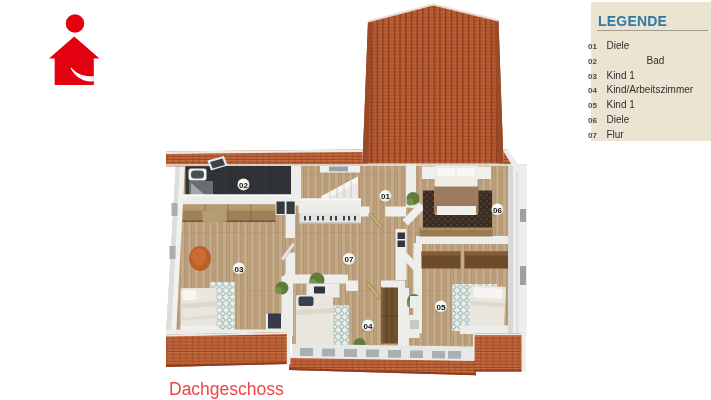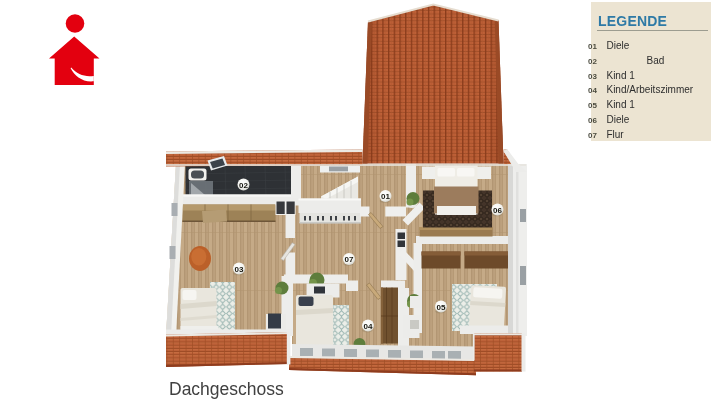--- a/index.html
+++ b/index.html
@@ -24,21 +24,21 @@
 <div class="abs" style="left:588px;top:39px;font-size:10px;color:#2e2e2e;line-height:13.8px;">
   <div><b style="font-size:8px;color:#4b4b3f;">01</b>&nbsp;&nbsp;<span style="position:relative;left:4px;">Diele</span></div>
   <div><b style="font-size:8px;color:#4b4b3f;">02</b>&nbsp;&nbsp;<span style="position:relative;left:4px;margin-left:40px;">Bad</span></div>
   <div><b style="font-size:8px;color:#4b4b3f;">03</b>&nbsp;&nbsp;<span style="position:relative;left:4px;">Kind 1</span></div>
   <div><b style="font-size:8px;color:#4b4b3f;">04</b>&nbsp;&nbsp;<span style="position:relative;left:4px;">Kind/Arbeitszimmer</span></div>
   <div><b style="font-size:8px;color:#4b4b3f;">05</b>&nbsp;&nbsp;<span style="position:relative;left:4px;">Kind 1</span></div>
   <div><b style="font-size:8px;color:#4b4b3f;">06</b>&nbsp;&nbsp;<span style="position:relative;left:4px;">Diele</span></div>
   <div><b style="font-size:8px;color:#4b4b3f;">07</b>&nbsp;&nbsp;<span style="position:relative;left:4px;margin-top:26px;">Flur</span></div>
 </div>
 
-<div class="abs" style="left:169px;top:379px;font-size:17.5px;color:#404040;">Dachgeschoss</div>
+<div class="abs" style="left:169px;top:379px;font-size:17.5px;color:#ef4444;">Dachgeschoss</div>
 
 <svg class="abs" style="left:160px;top:0" width="380" height="380" viewBox="0 0 380 380">
 <defs>
   <pattern id="wood" width="7" height="58" patternUnits="userSpaceOnUse">
     <rect width="7" height="58" fill="#bca07d"></rect>
     <rect x="0" width="3.4" height="58" fill="#c5aa87"></rect>
     <rect x="3.4" width="0.7" height="58" fill="#a98d6a"></rect>
     <rect x="6.5" width="0.5" height="58" fill="#ae926d"></rect>
     <rect y="0" width="7" height="0.5" fill="#b1956f"></rect>
   </pattern>

